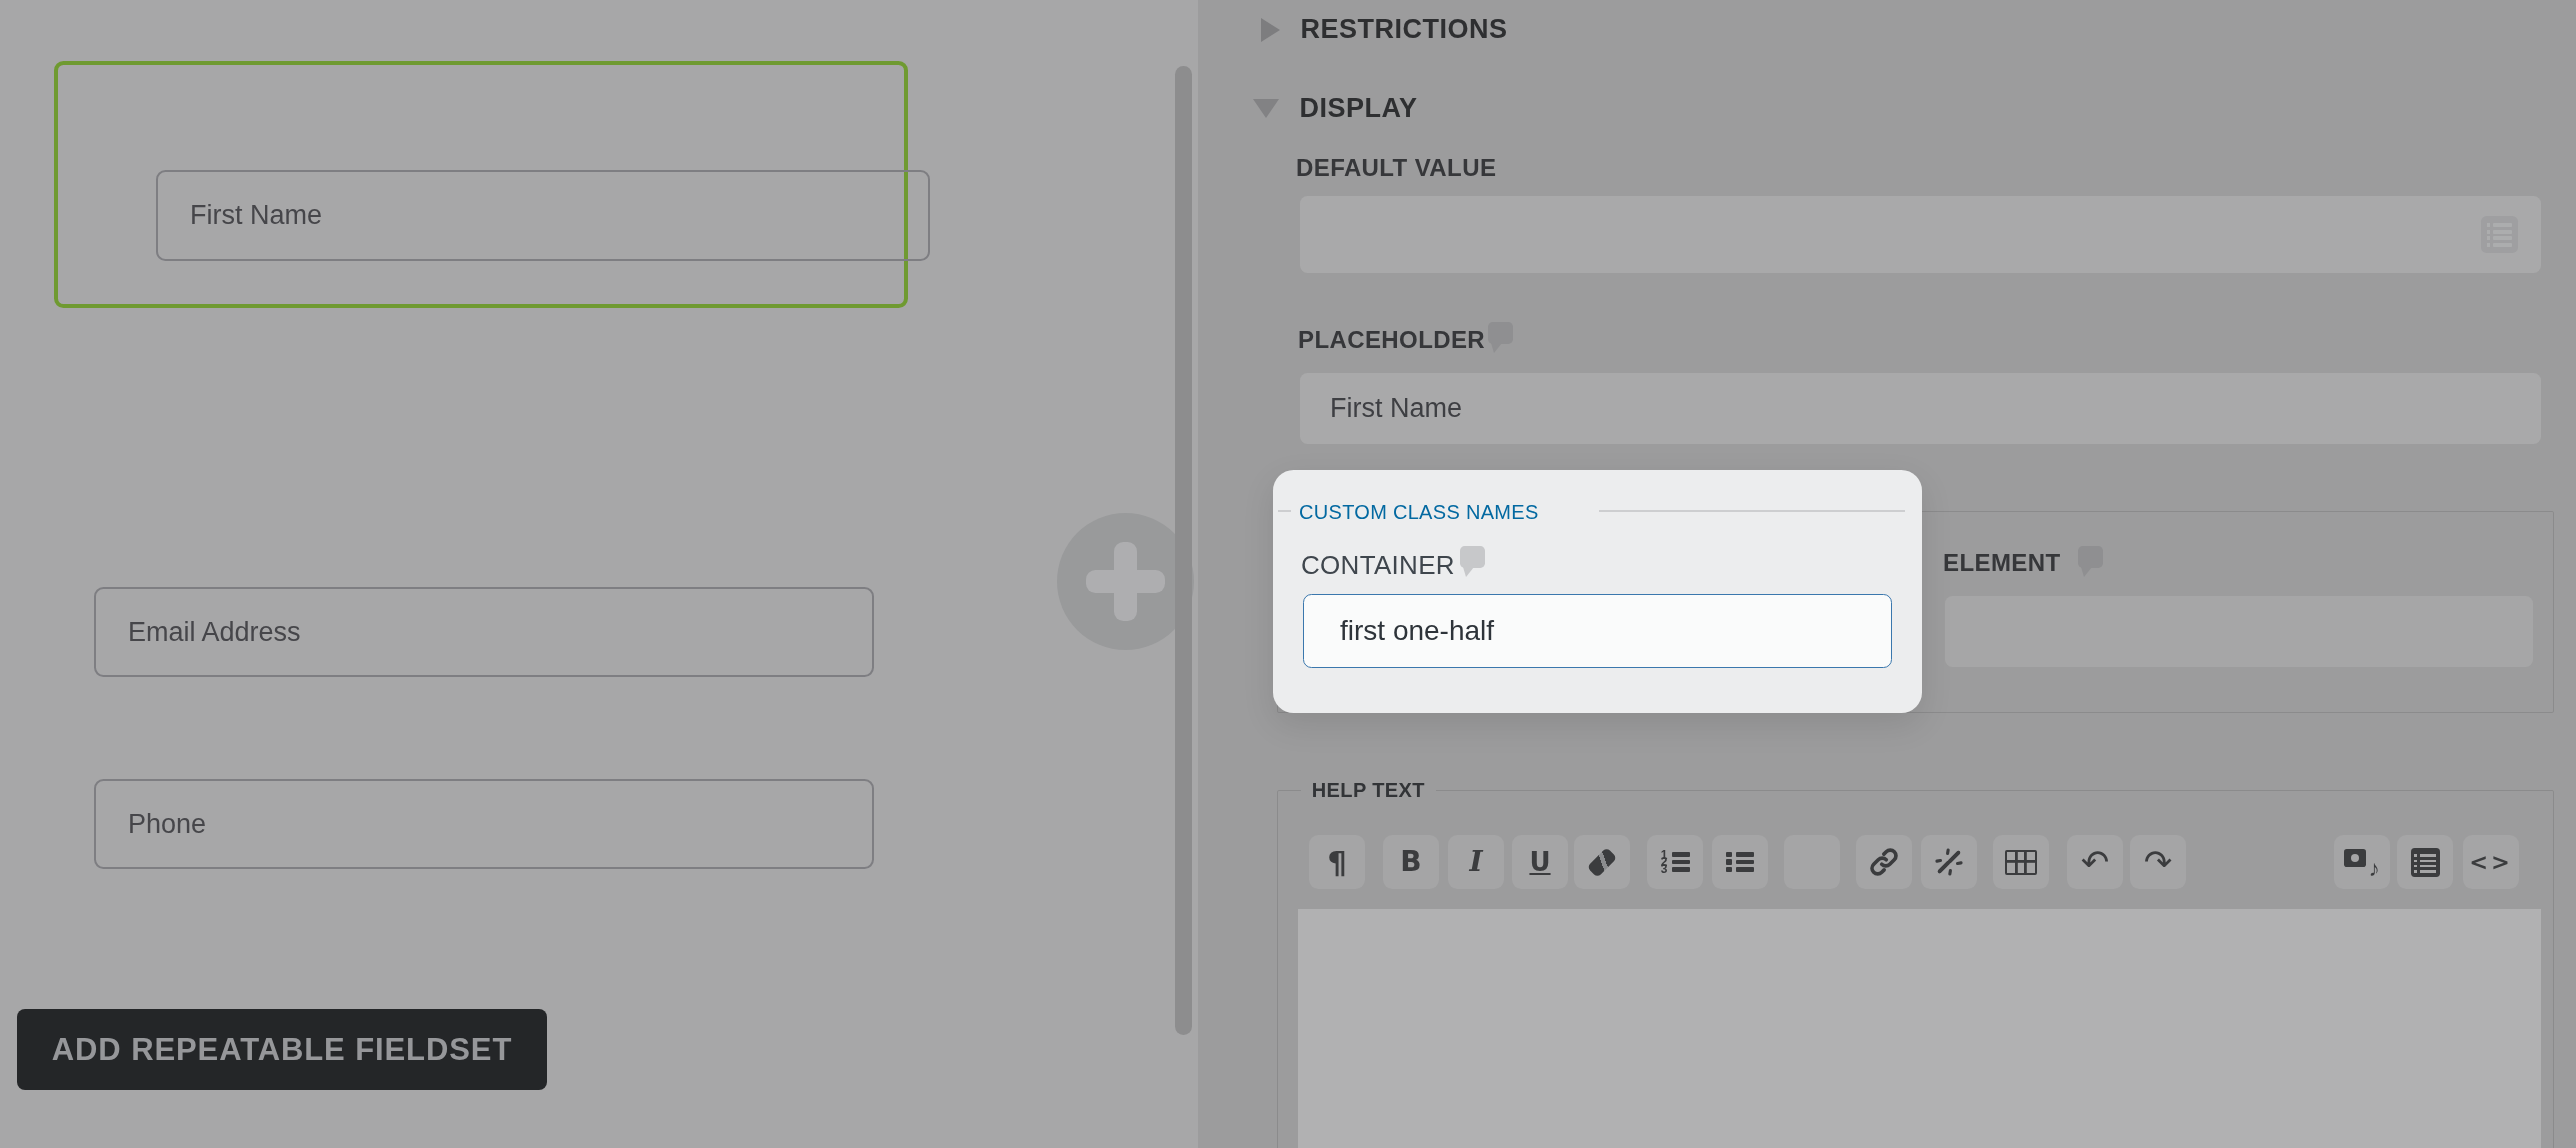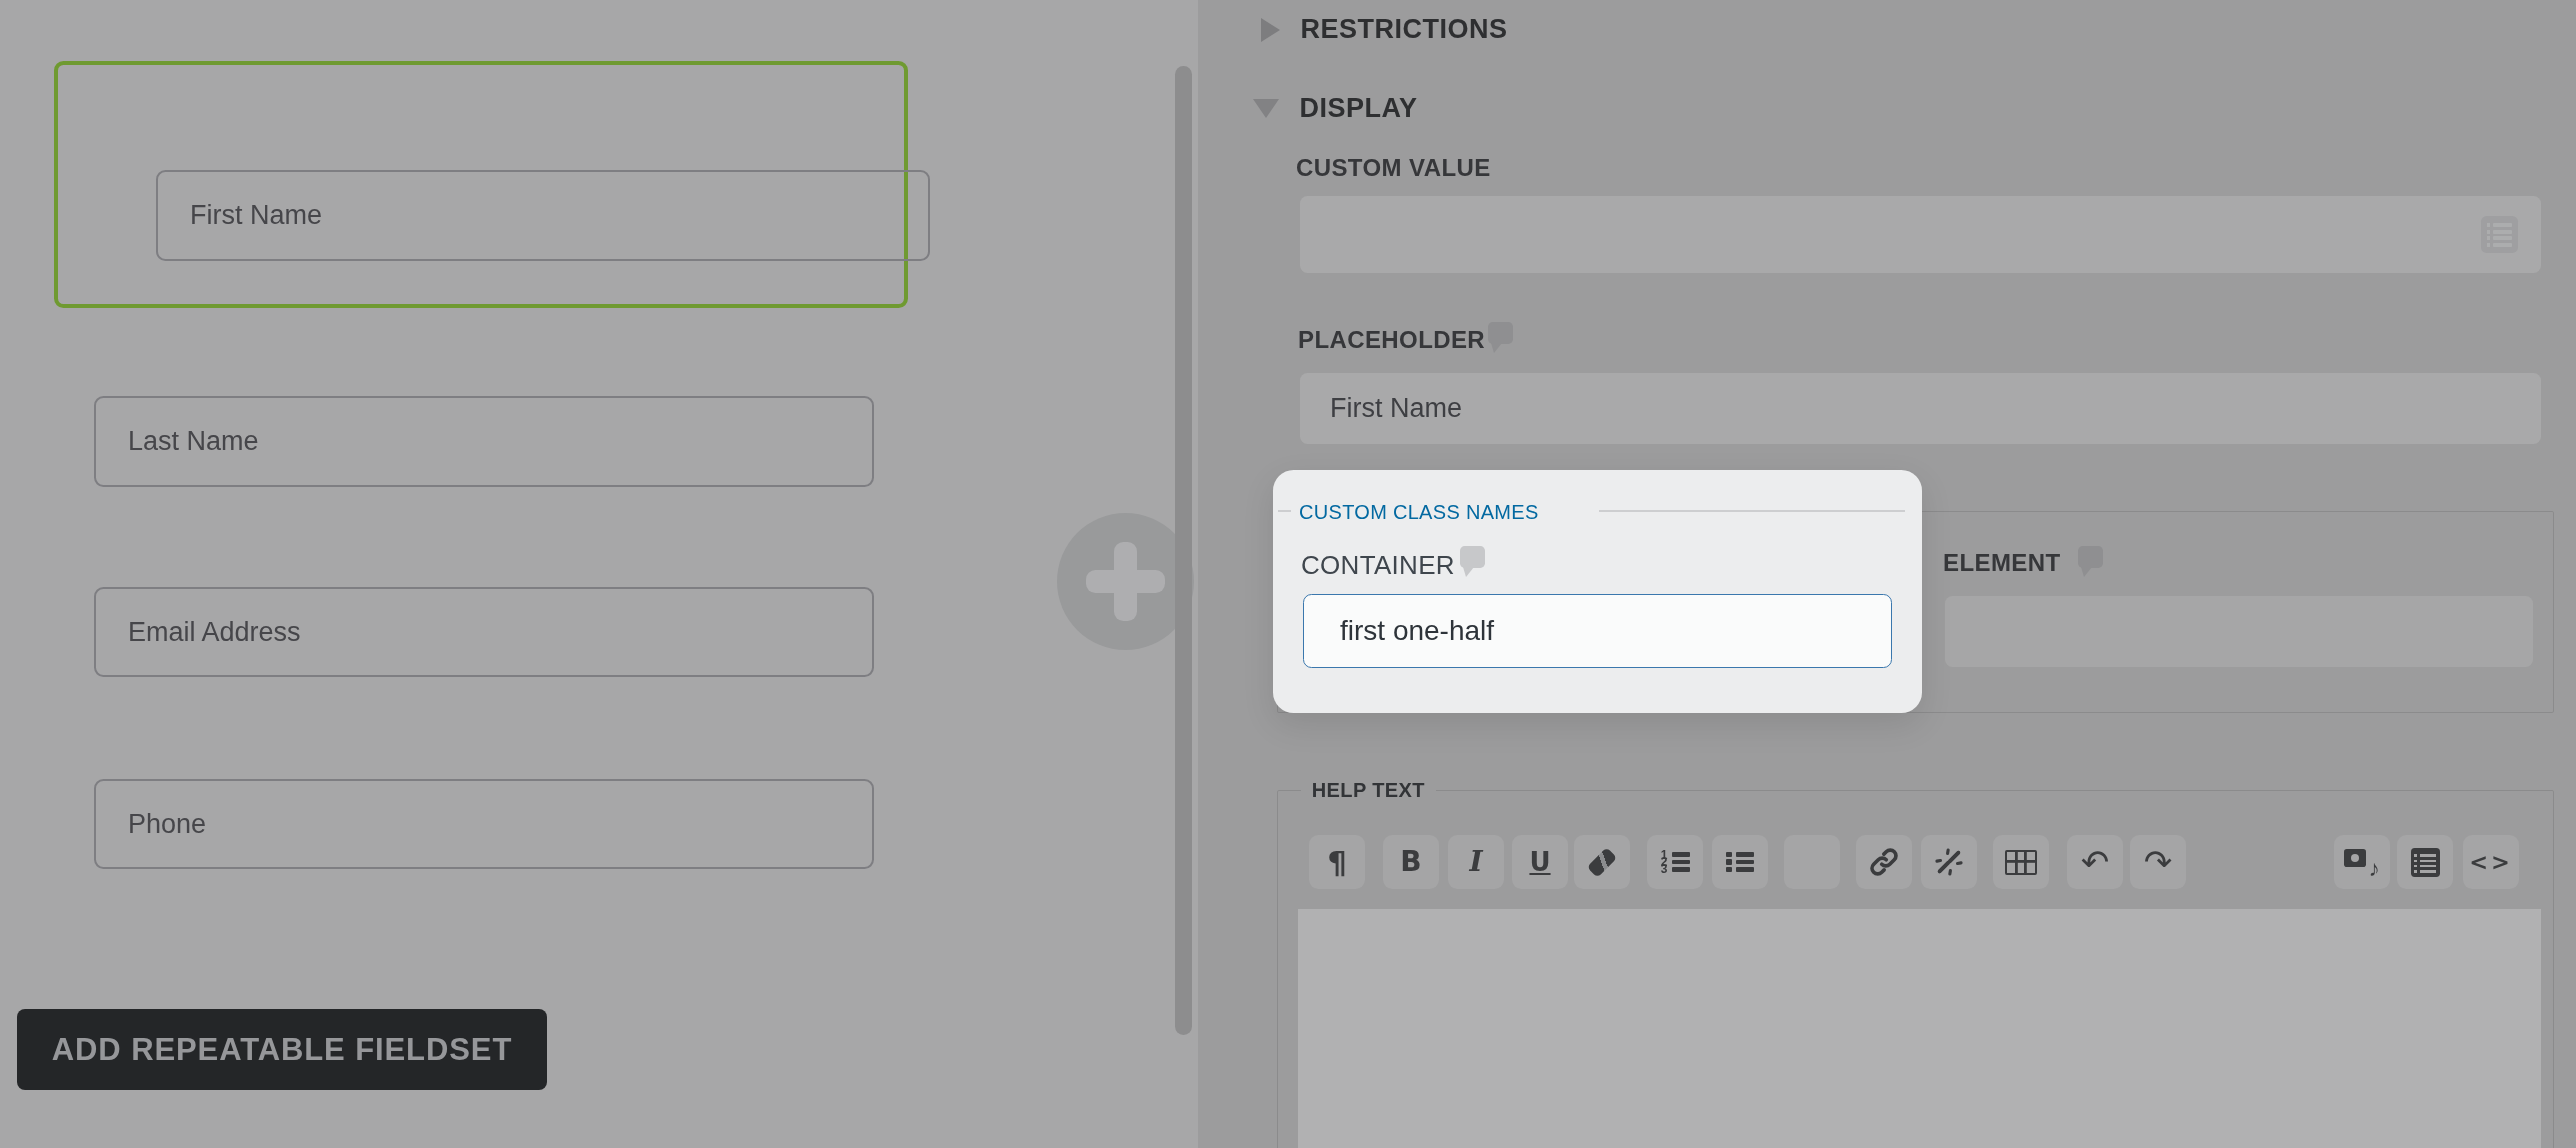--- a/index.html
+++ b/index.html
@@ -108,23 +108,20 @@
 <body>
 
 <div class="left-canvas">
 
   <div class="selected-box">
     <div class="fld fld-first">
       <span>First Name</span>
     </div>
   </div>
 
-  <div class="fld fld-last">
-    <span>Last Name</span>
-  </div>
 
   <div class="fld fld-email">
     <span>Email Address</span>
   </div>
 
   <div class="fld fld-phone">
     <span>Phone</span>
   </div>
 
   <button class="add-btn">ADD REPEATABLE FIELDSET</button>
@@ -142,21 +139,21 @@
   <div class="sec-head head-restrictions">
     <span class="tri-right"></span>
     <span class="lbl">RESTRICTIONS</span>
   </div>
 
   <div class="sec-head head-display">
     <span class="tri-down"></span>
     <span class="lbl">DISPLAY</span>
   </div>
 
-  <div class="opt-label" style="left:98px;top:154px;">CUSTOM VALUE</div>
+  <div class="opt-label" style="left:98px;top:154px;">DEFAULT VALUE</div>
   <div class="dim-input dv-input">
     <span></span>
   </div>
   <div class="dvic">
     <div class="dvr">
         <span class="dvd"></span>
         <span class="dvb"></span>
       </div>
     <div class="dvr">
         <span class="dvd"></span>

